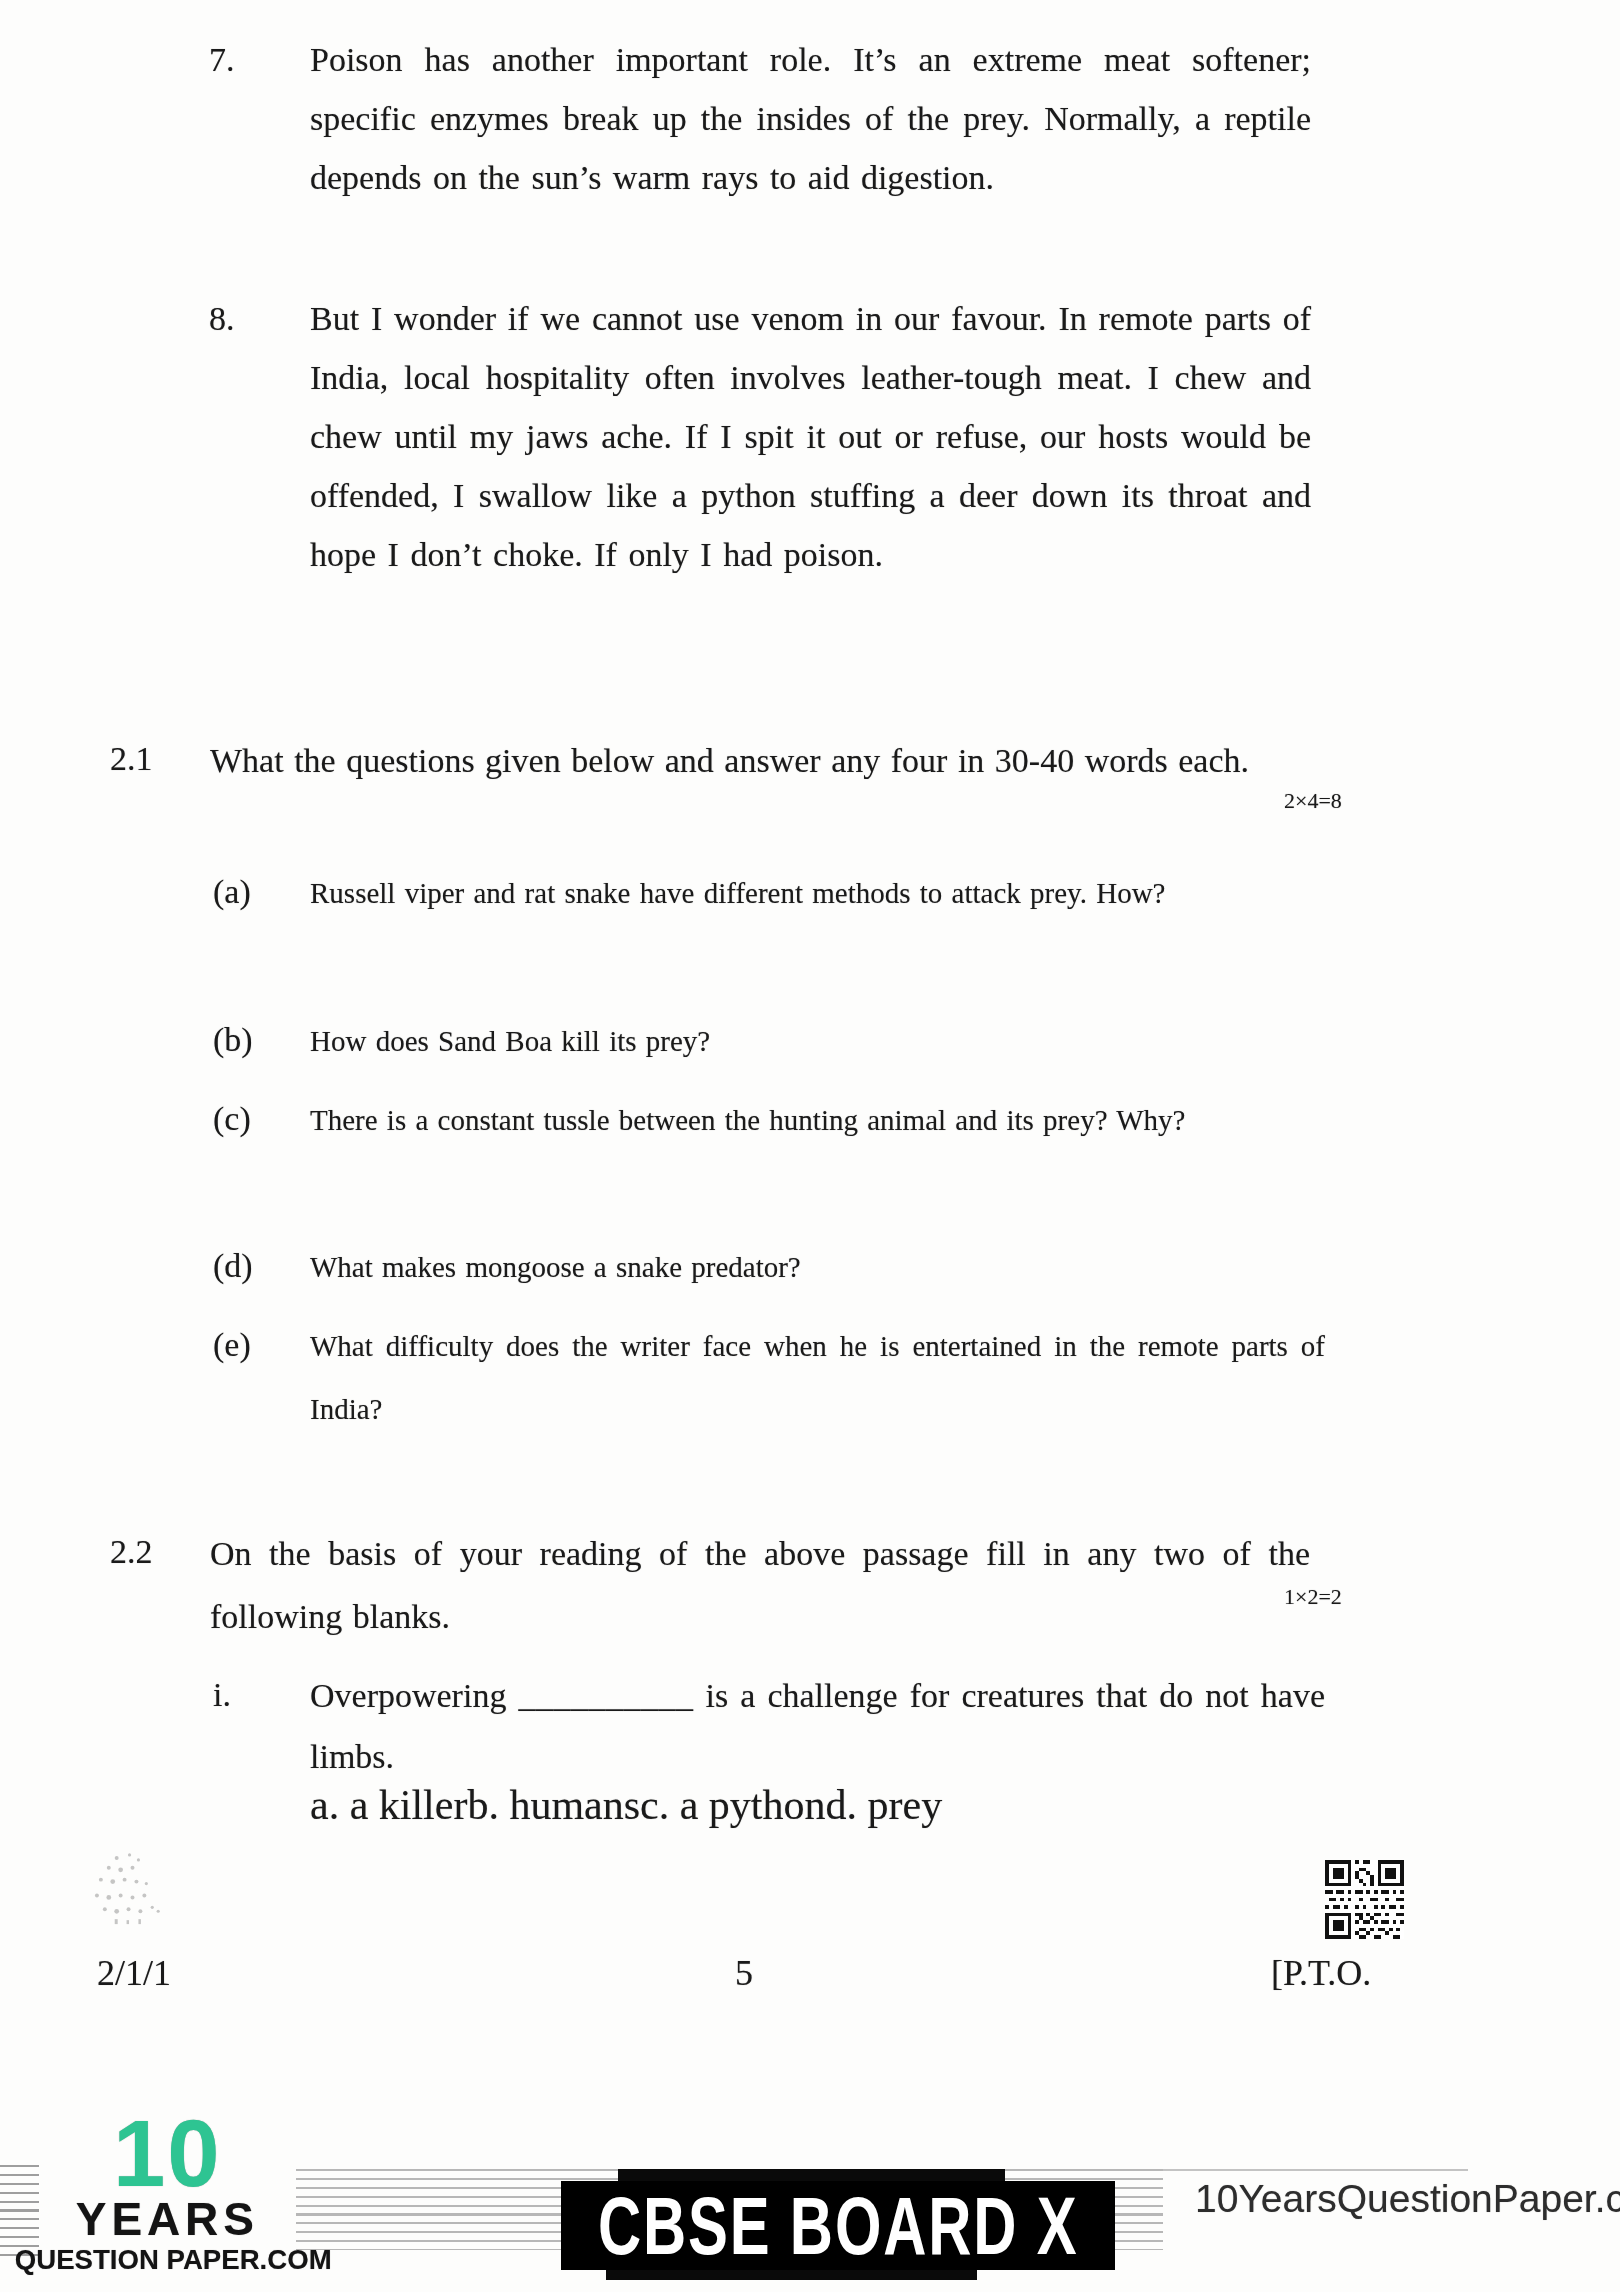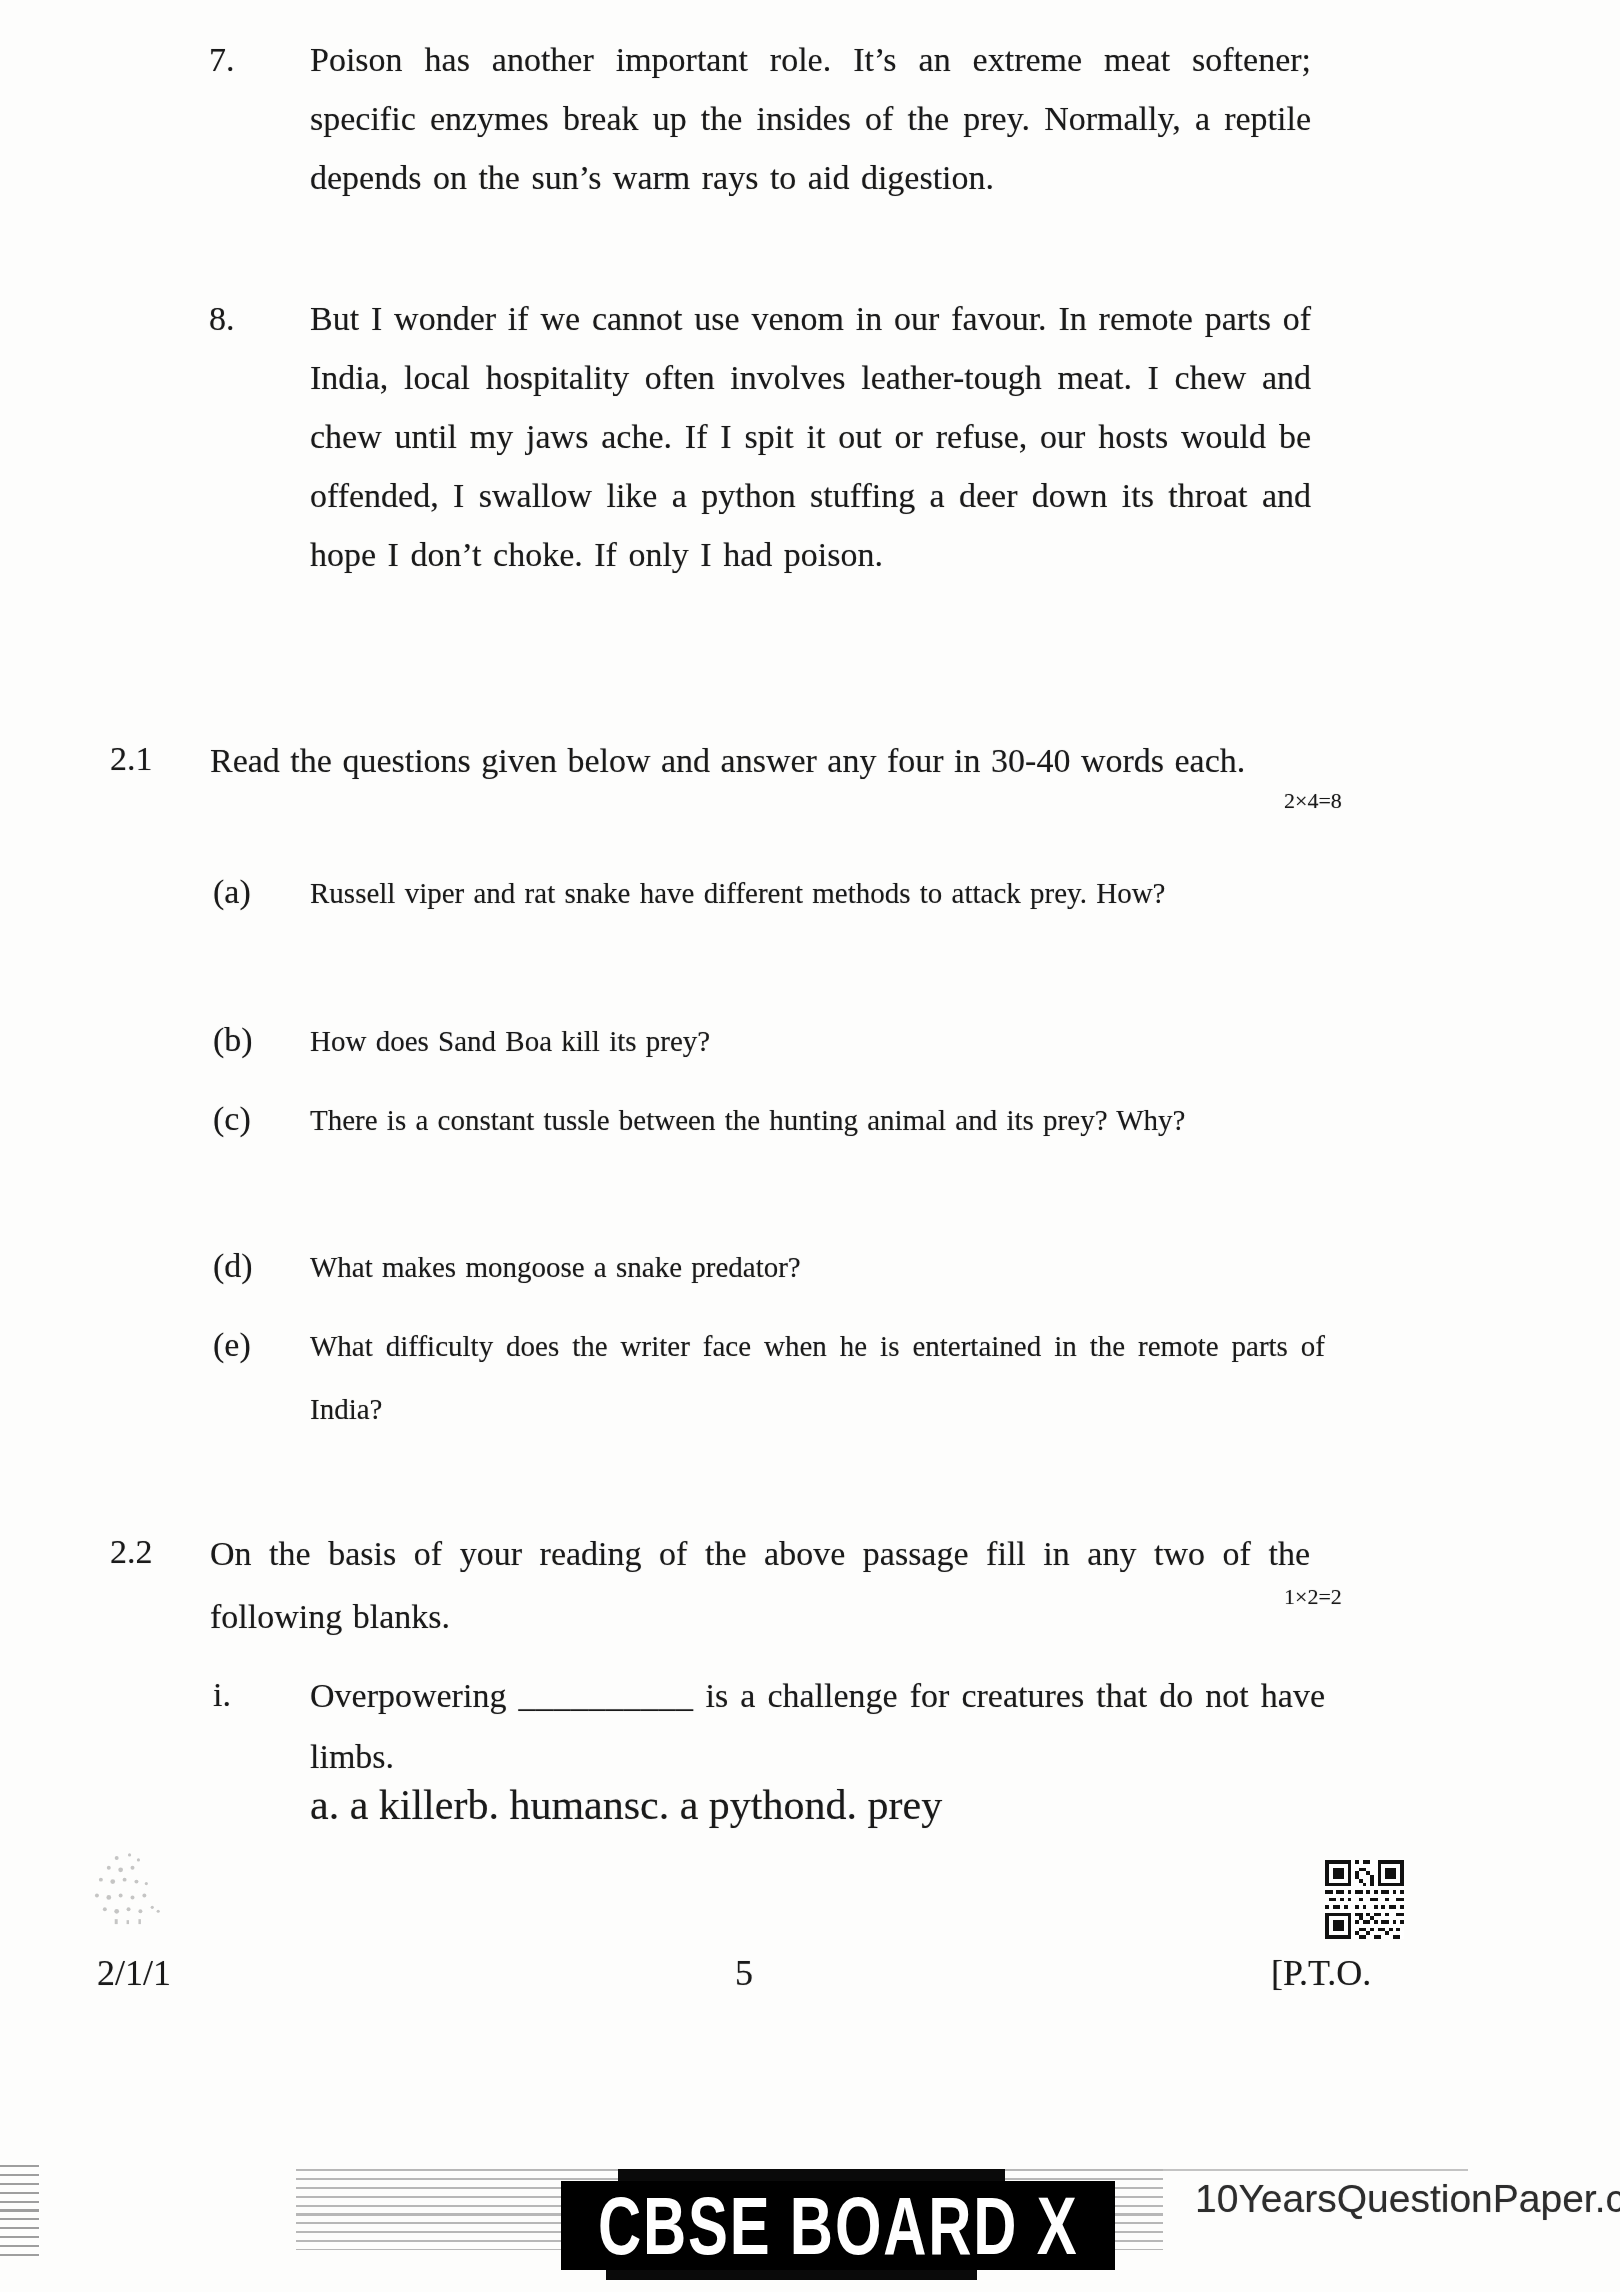--- a/index.html
+++ b/index.html
@@ -53,21 +53,21 @@
     <p class="ptext">Poison has another important role. It’s an extreme meat softener; specific enzymes break up the insides of the prey. Normally, a reptile depends on the sun’s warm rays to aid digestion.</p>
   </section>
 
   <section class="block" style="top:289px">
     <span class="lbl num-lbl">8.</span>
     <p class="ptext">But I wonder if we cannot use venom in our favour. In remote parts of India, local hospitality often involves leather-tough meat. I chew and chew until my jaws ache. If I spit it out or refuse, our hosts would be offended, I swallow like a python stuffing a deer down its throat and hope I don’t choke. If only I had poison.</p>
   </section>
 
   <section class="block" style="top:729px">
     <span class="lbl sec-lbl">2.1</span>
-    <p class="stext"><span>Read the questions given below and answer </span><b>any four</b><span> in 30-40 words each.</span></p>
+    <p class="stext"><span>What the questions given below and answer </span><b>any four</b><span> in 30-40 words each.</span></p>
     <span class="marks" style="top:59px">2×4=8</span>
   </section>
 
   <section class="block" style="top:862px">
     <span class="lbl sub-lbl">(a)</span>
     <p class="qtext">Russell viper and rat snake have different methods to attack prey. How?</p>
   </section>
 
   <section class="block" style="top:1010px">
     <span class="lbl sub-lbl">(b)</span>
@@ -150,20 +150,25 @@
       <path fill="#ffffff" d="M1 1h5v5H1zM15 1h5v5h-5zM1 15h5v5H1z"></path>
       <path fill="#111111" d="M2 2h3v3H2zM16 2h3v3h-3zM2 16h3v3H2z"></path>
       <path fill="#111111" d="M8 0h1v1H8zM10 0h2v1h-2zM9 2h2v1H9zM8 3h1v2H8zM11 3h1v1h-1zM12 4h1v2h-1zM9 5h1v1H9zM10 6h1v1h-1zM12 6h1v1h-1zM0 8h2v1H0zM3 8h2v1H3zM6 8h1v1H6zM8 8h2v1H8zM11 8h1v1h-1zM13 8h1v1h-1zM15 8h2v1h-2zM18 8h1v1h-1zM20 8h1v1h-1zM1 10h2v1H1zM4 10h1v1H4zM6 10h1v1H6zM9 10h1v1H9zM12 10h2v1h-2zM16 10h1v1h-1zM19 10h2v1h-2zM0 12h1v1H0zM2 12h2v1H2zM5 12h1v1H5zM8 12h1v1H8zM10 12h1v1h-1zM13 12h1v1h-1zM15 12h1v1h-1zM17 12h2v1h-2zM20 12h1v1h-1zM8 14h2v1H8zM11 14h1v1h-1zM13 14h2v1h-2zM16 14h1v1h-1zM19 14h2v1h-2zM9 15h1v1H9zM12 15h1v1h-1zM8 16h1v1H8zM10 16h2v1h-2zM13 16h1v1h-1zM15 16h2v1h-2zM18 16h1v1h-1zM20 16h1v1h-1zM9 18h2v1H9zM12 18h1v1h-1zM14 18h2v1h-2zM17 18h1v1h-1zM19 18h1v1h-1zM8 19h1v1H8zM11 19h1v1h-1zM16 19h1v1h-1zM9 20h2v1H9zM13 20h2v1h-2zM18 20h2v1h-2z"></path>
     </svg>
   </div>
 
   <div class="banner">
     <div class="stripes-left"></div>
     <div class="topline"></div>
     <div class="stripes-mid"></div>
+    <div class="logo">
+      <div class="logo-10">10</div>
+      <div class="logo-years">YEARS</div>
+      <div class="logo-qp">QUESTION PAPER.COM</div>
+    </div>
     <div class="black-box">
       <h1>CBSE BOARD X</h1>
     </div>
     <span class="site-url">10YearsQuestionPaper.com</span>
   </div>
 
 </div>
 
 
 </body></html>

